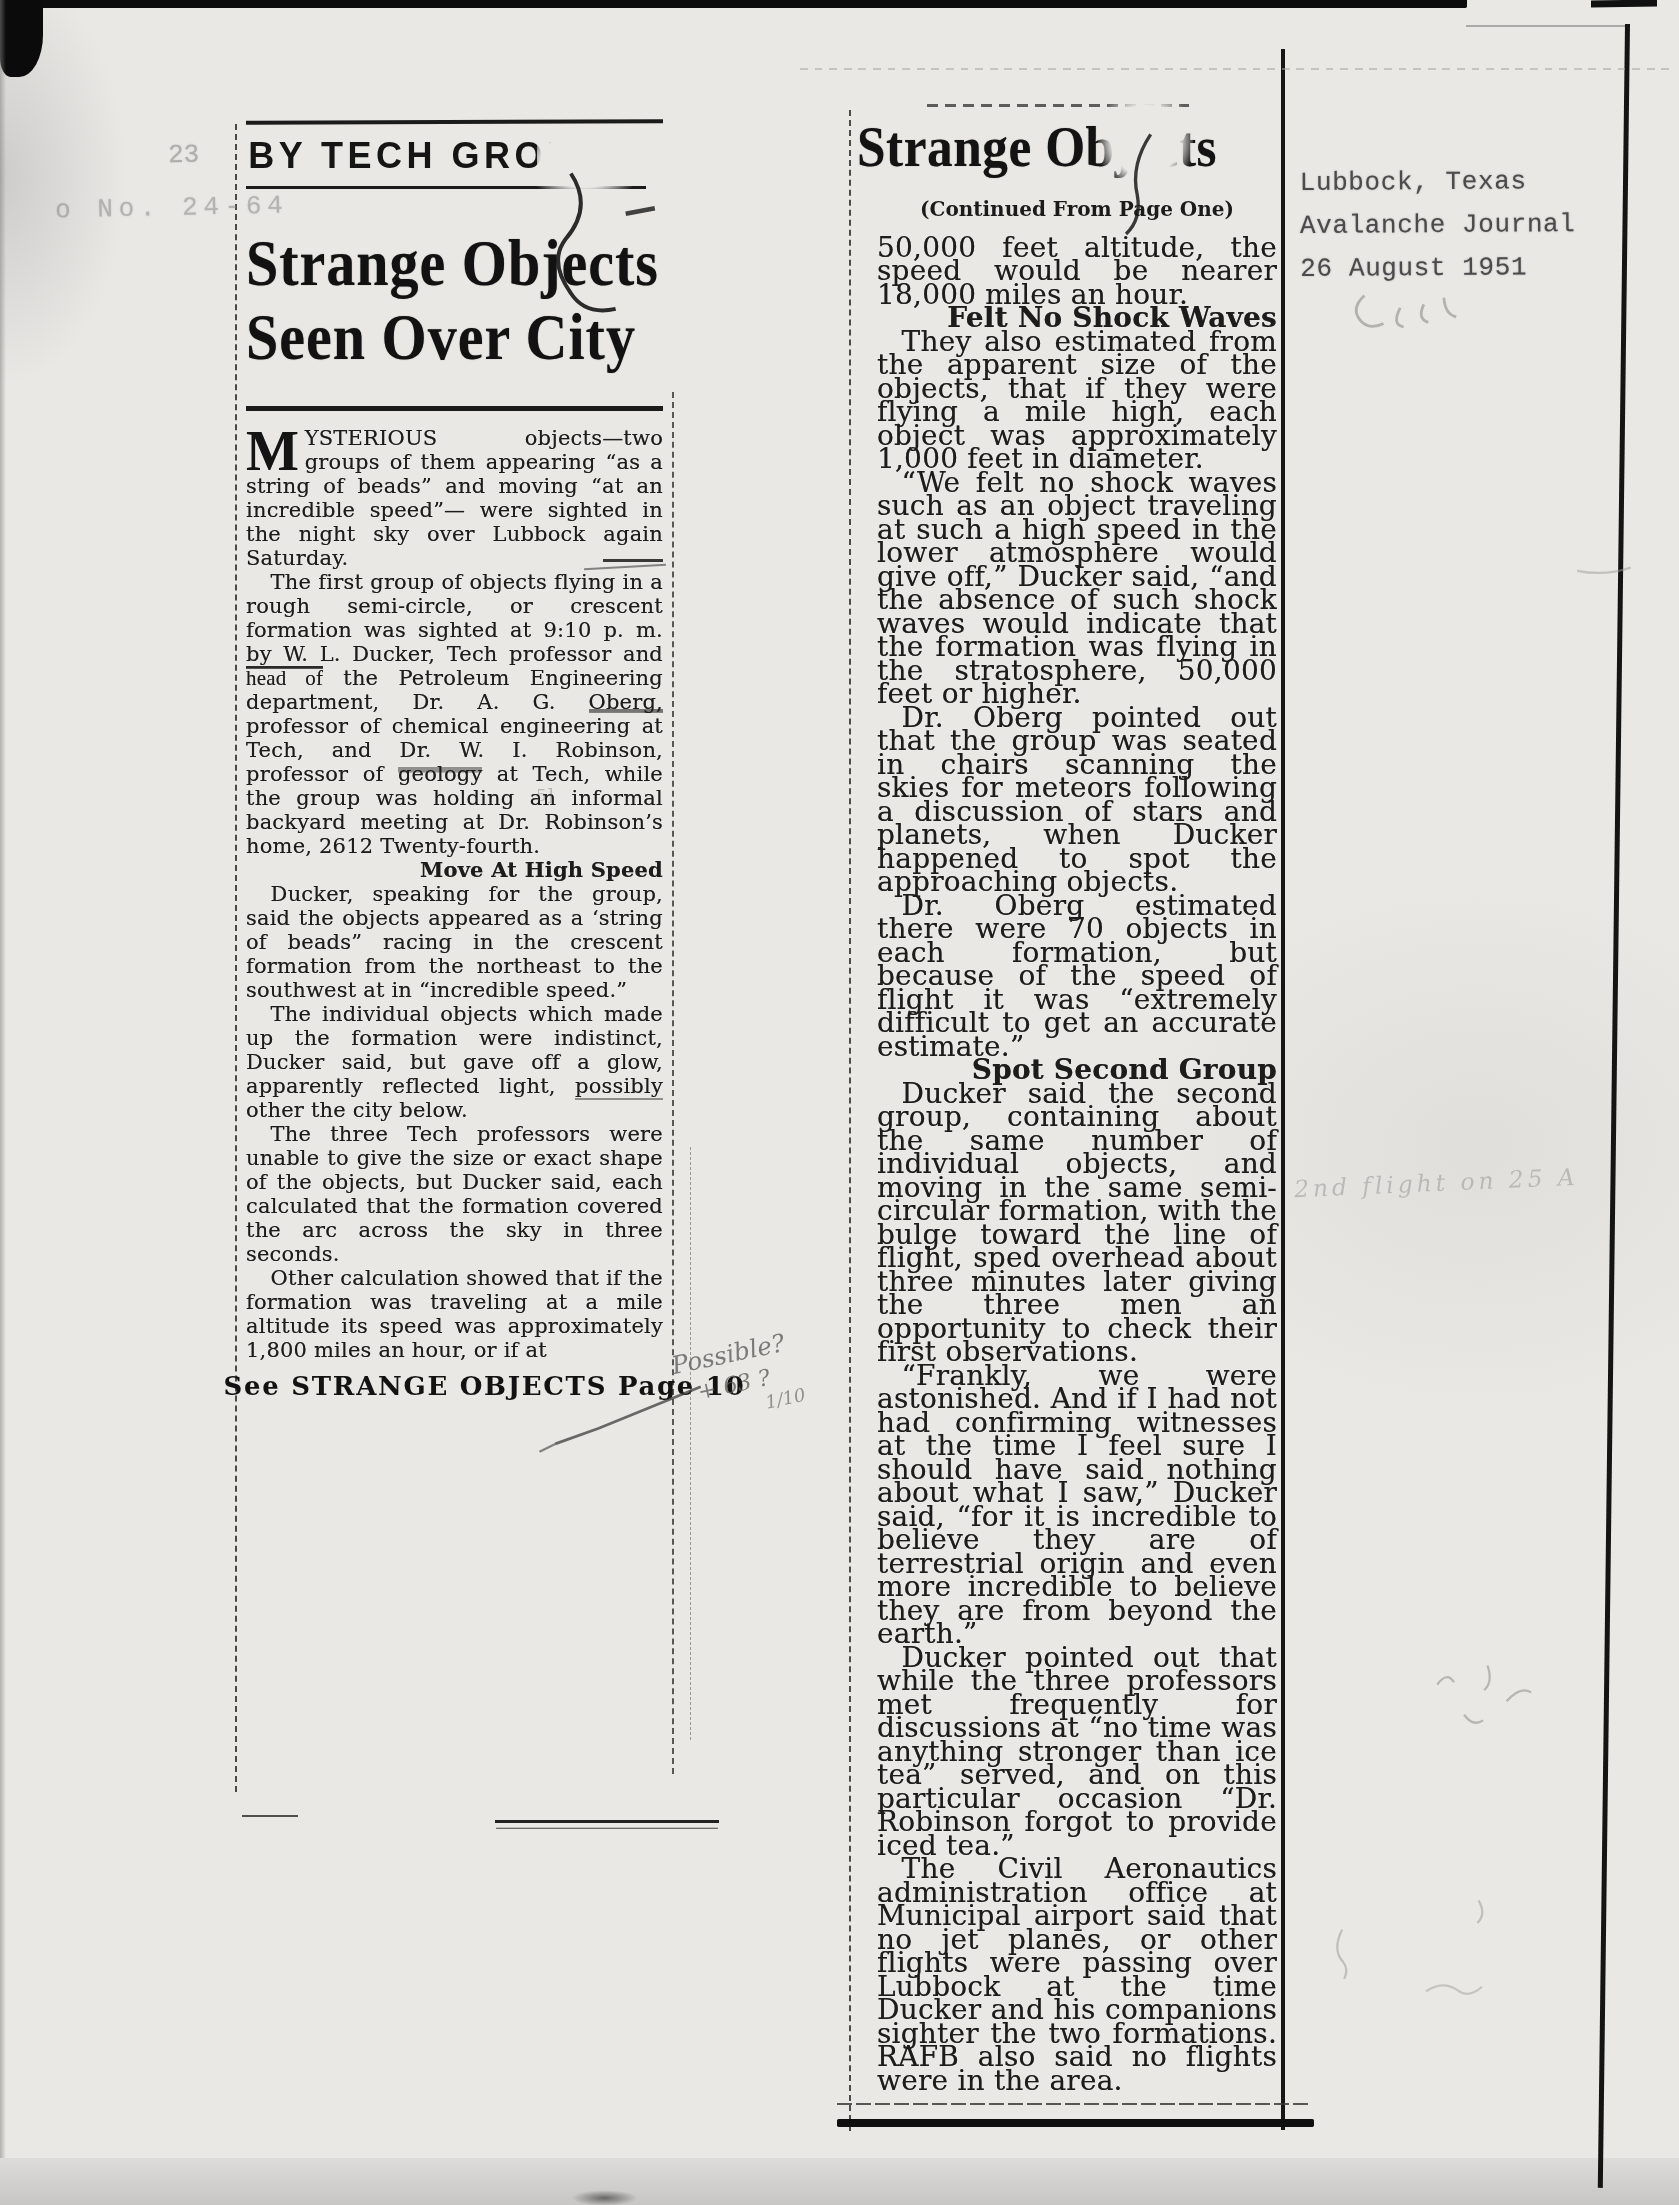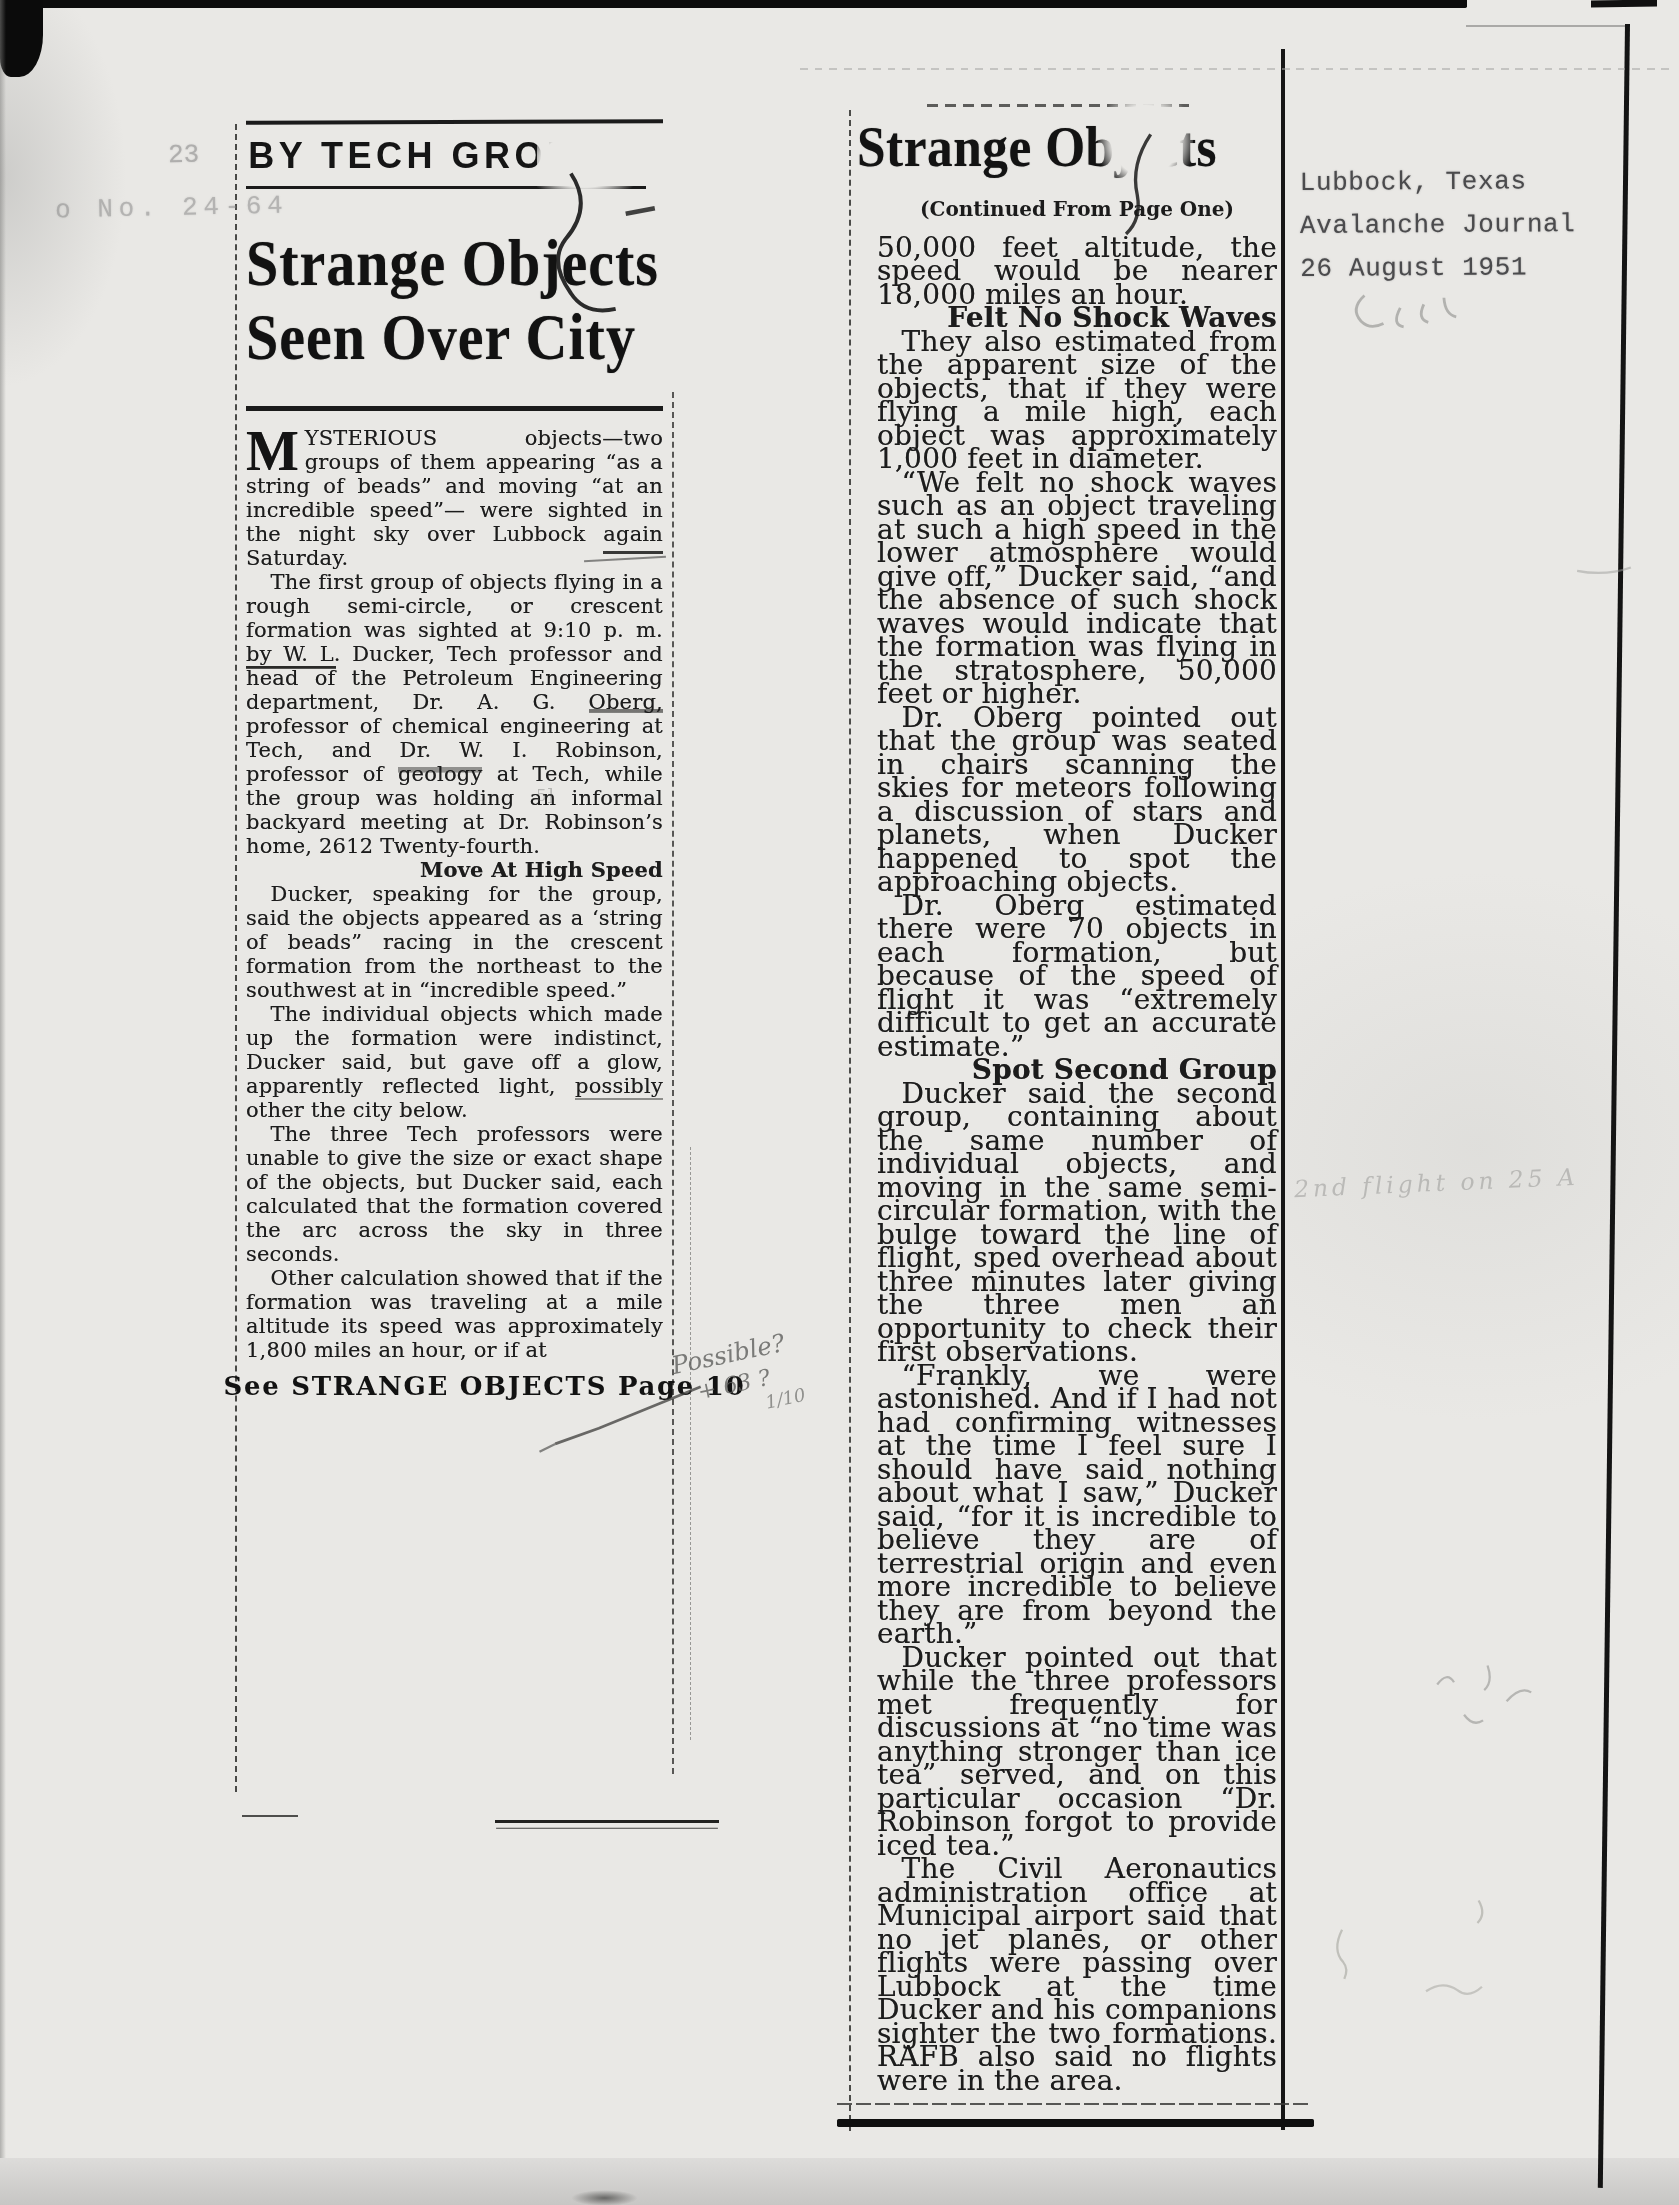--- a/index.html
+++ b/index.html
@@ -96,24 +96,24 @@
         font-family:"DejaVu Serif", serif;}
   .possible-note{left:676px;top:1338px;transform:rotate(-12deg);opacity:.8;}
   .possible-l1{font-size:24.6px;}
   .possible-l2{font-size:22.4px;margin:3.4px 0 0 20px;}
   .possible-l3{font-size:18px;margin:1.1px 0 0 84px;opacity:.8;}
   .flight-note{left:1294px;top:1169px;transform:rotate(-2.5deg);opacity:.45;font-size:23.5px;
         letter-spacing:3.9px;color:#8a8a88;}
   .faint-mark{position:absolute;left:536px;top:785px;font-size:17px;color:#6a6a68;opacity:.4;}
 
   
-  .mark-underline{position:relative;border-bottom:3.9px solid rgba(25,25,25,.85);padding-bottom:5px;}
+  .mark-underline{position:relative;border-bottom:3.9px solid rgba(25,25,25,.85);padding-bottom:13px;}
   .mark-underline::after{content:"";position:absolute;left:-19px;right:-3.4px;bottom:-9px;height:0;
         border-top:2.8px solid rgba(45,45,45,.55);transform:rotate(-3deg);}
-  .mark-overline{background:linear-gradient(#2a2a28,#2a2a28) no-repeat left top / 100% 2.8px;}
+  .mark-overline{background:linear-gradient(#2a2a28,#2a2a28) no-repeat left top / 100% 2.8px;font-family:Liberation Serif, serif;}
   .mark-messy-under{background:linear-gradient(rgba(40,40,38,.6),rgba(40,40,38,.6)) no-repeat left 92% / 100% 3.9px;}
   .mark-smudge{background:linear-gradient(rgba(38,38,36,.45),rgba(38,38,36,.45)) no-repeat -2.2px 28% / 108% 5.6px;}
   .mark-under-light{border-bottom:2.2px solid rgba(50,50,48,.5);}
 
   svg.overlay{position:absolute;left:0;top:0;width:1679px;height:2205px;pointer-events:none;}
 </style>
 </head>
 <body>
 
 <div class="scan">

